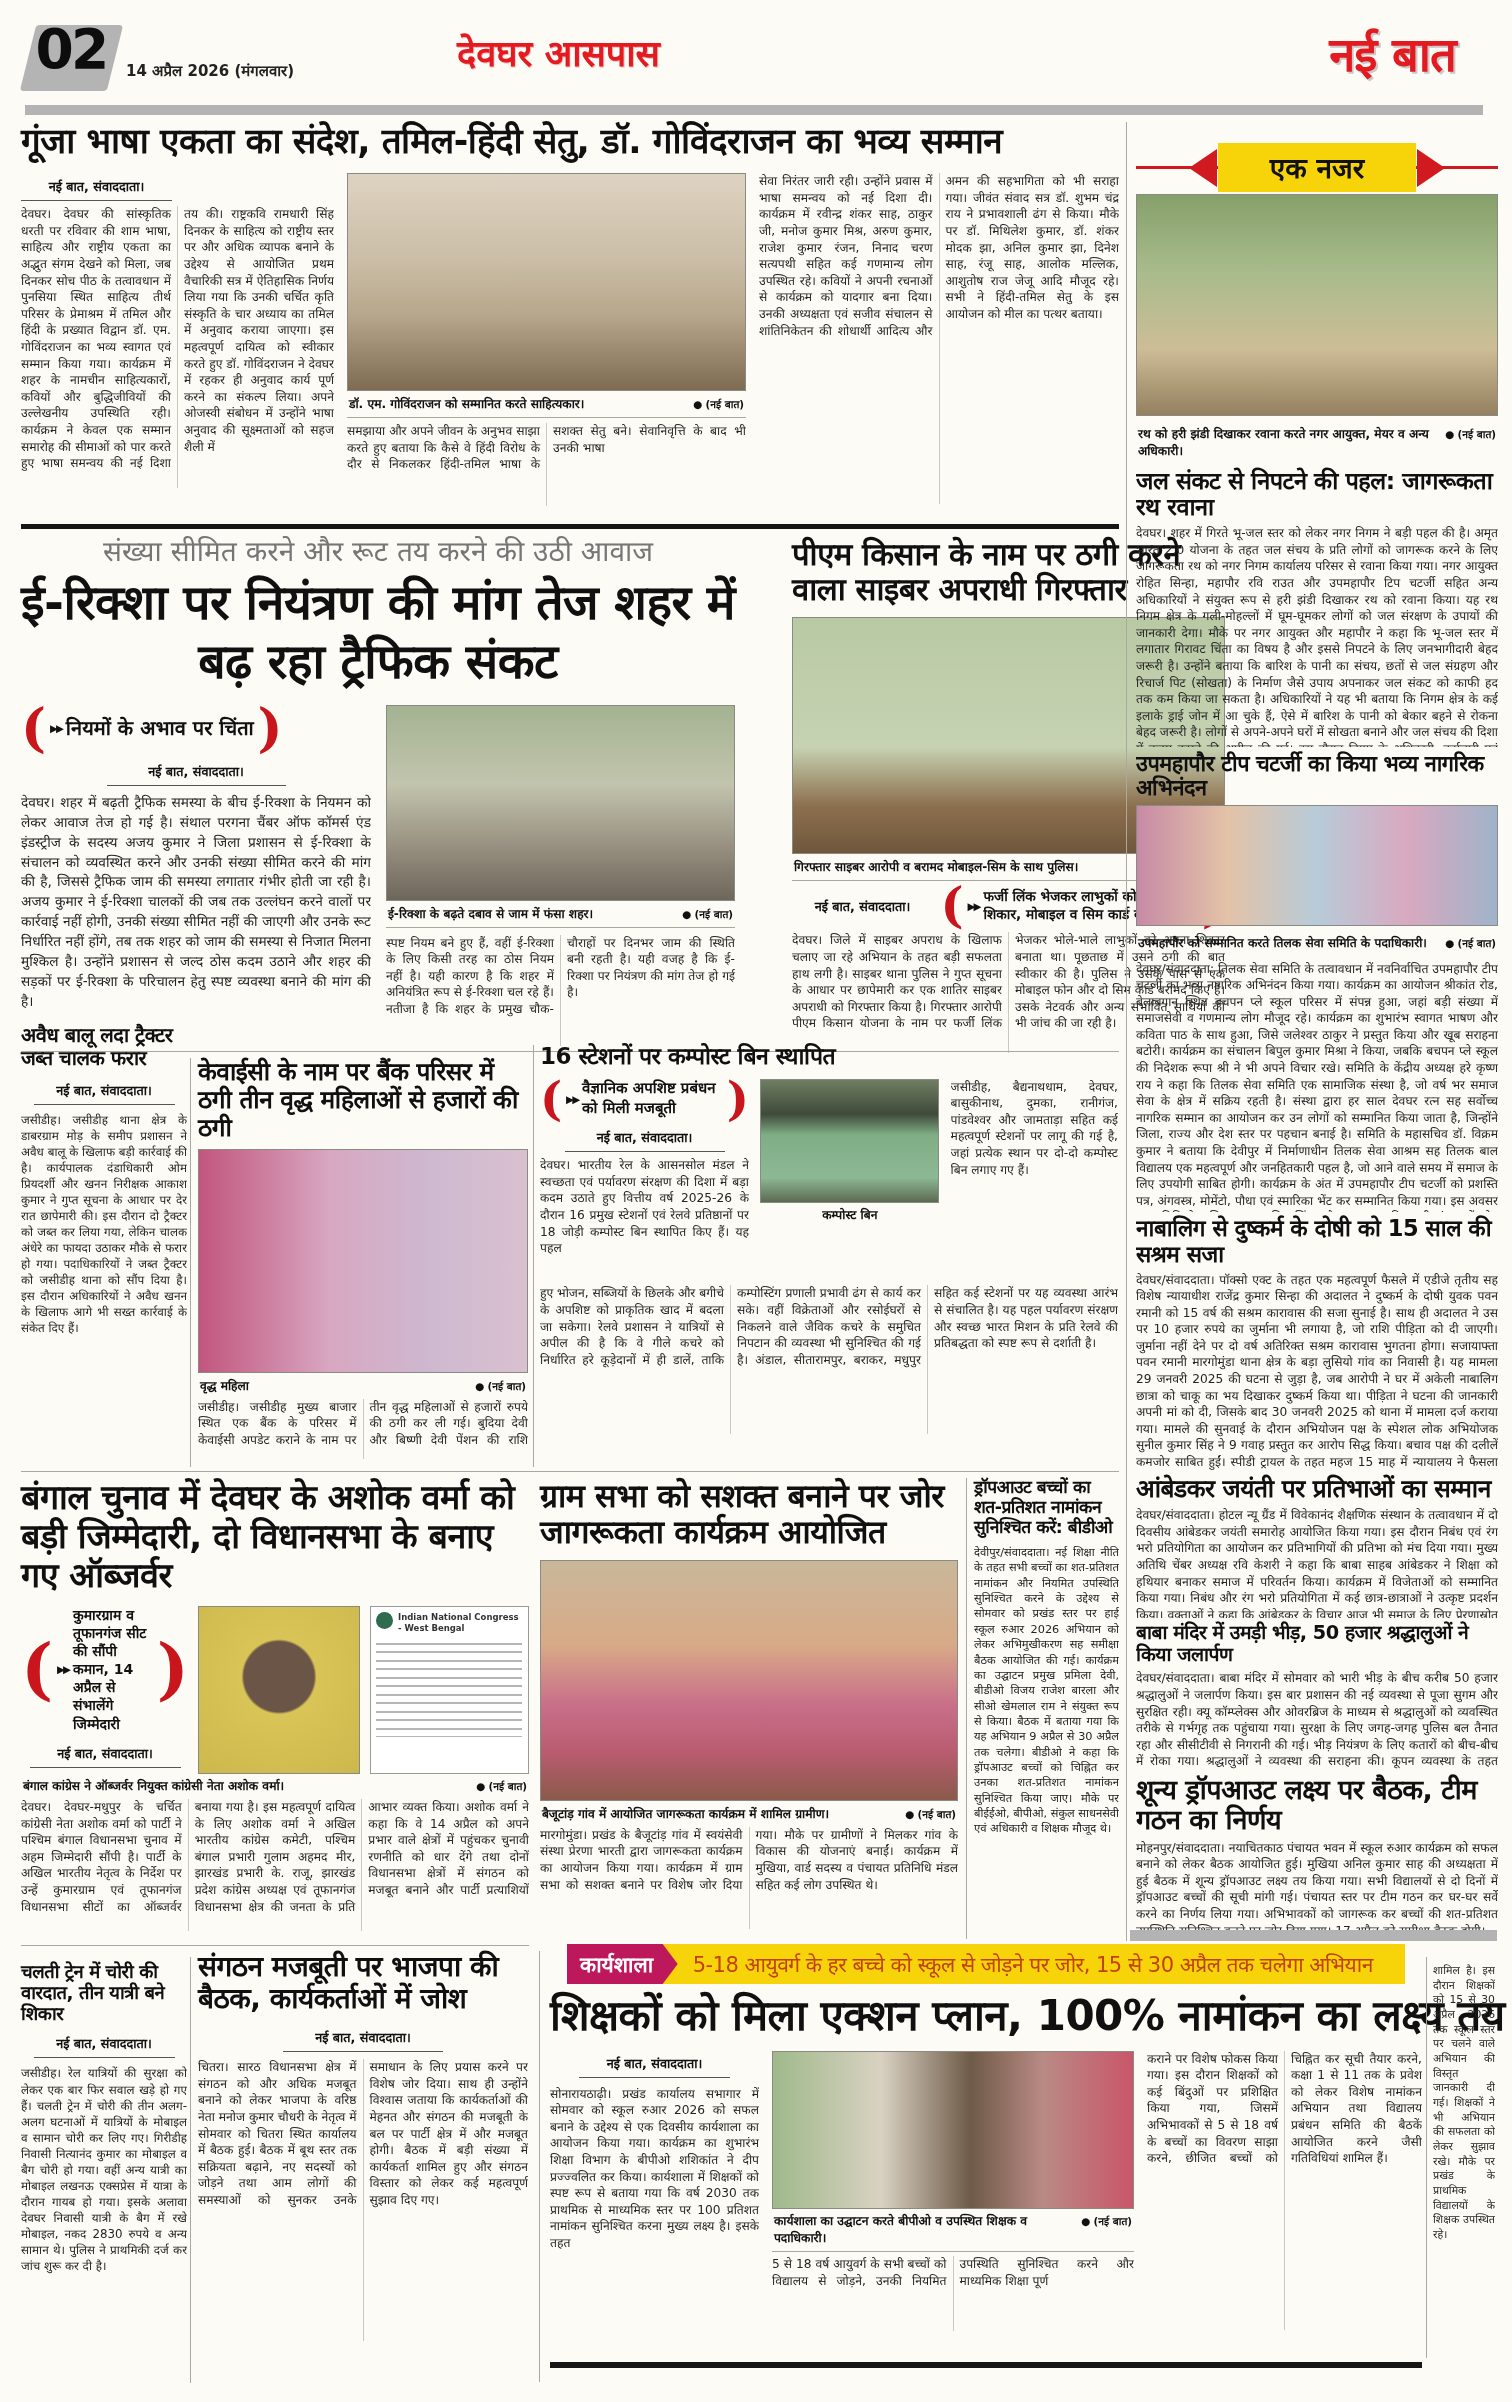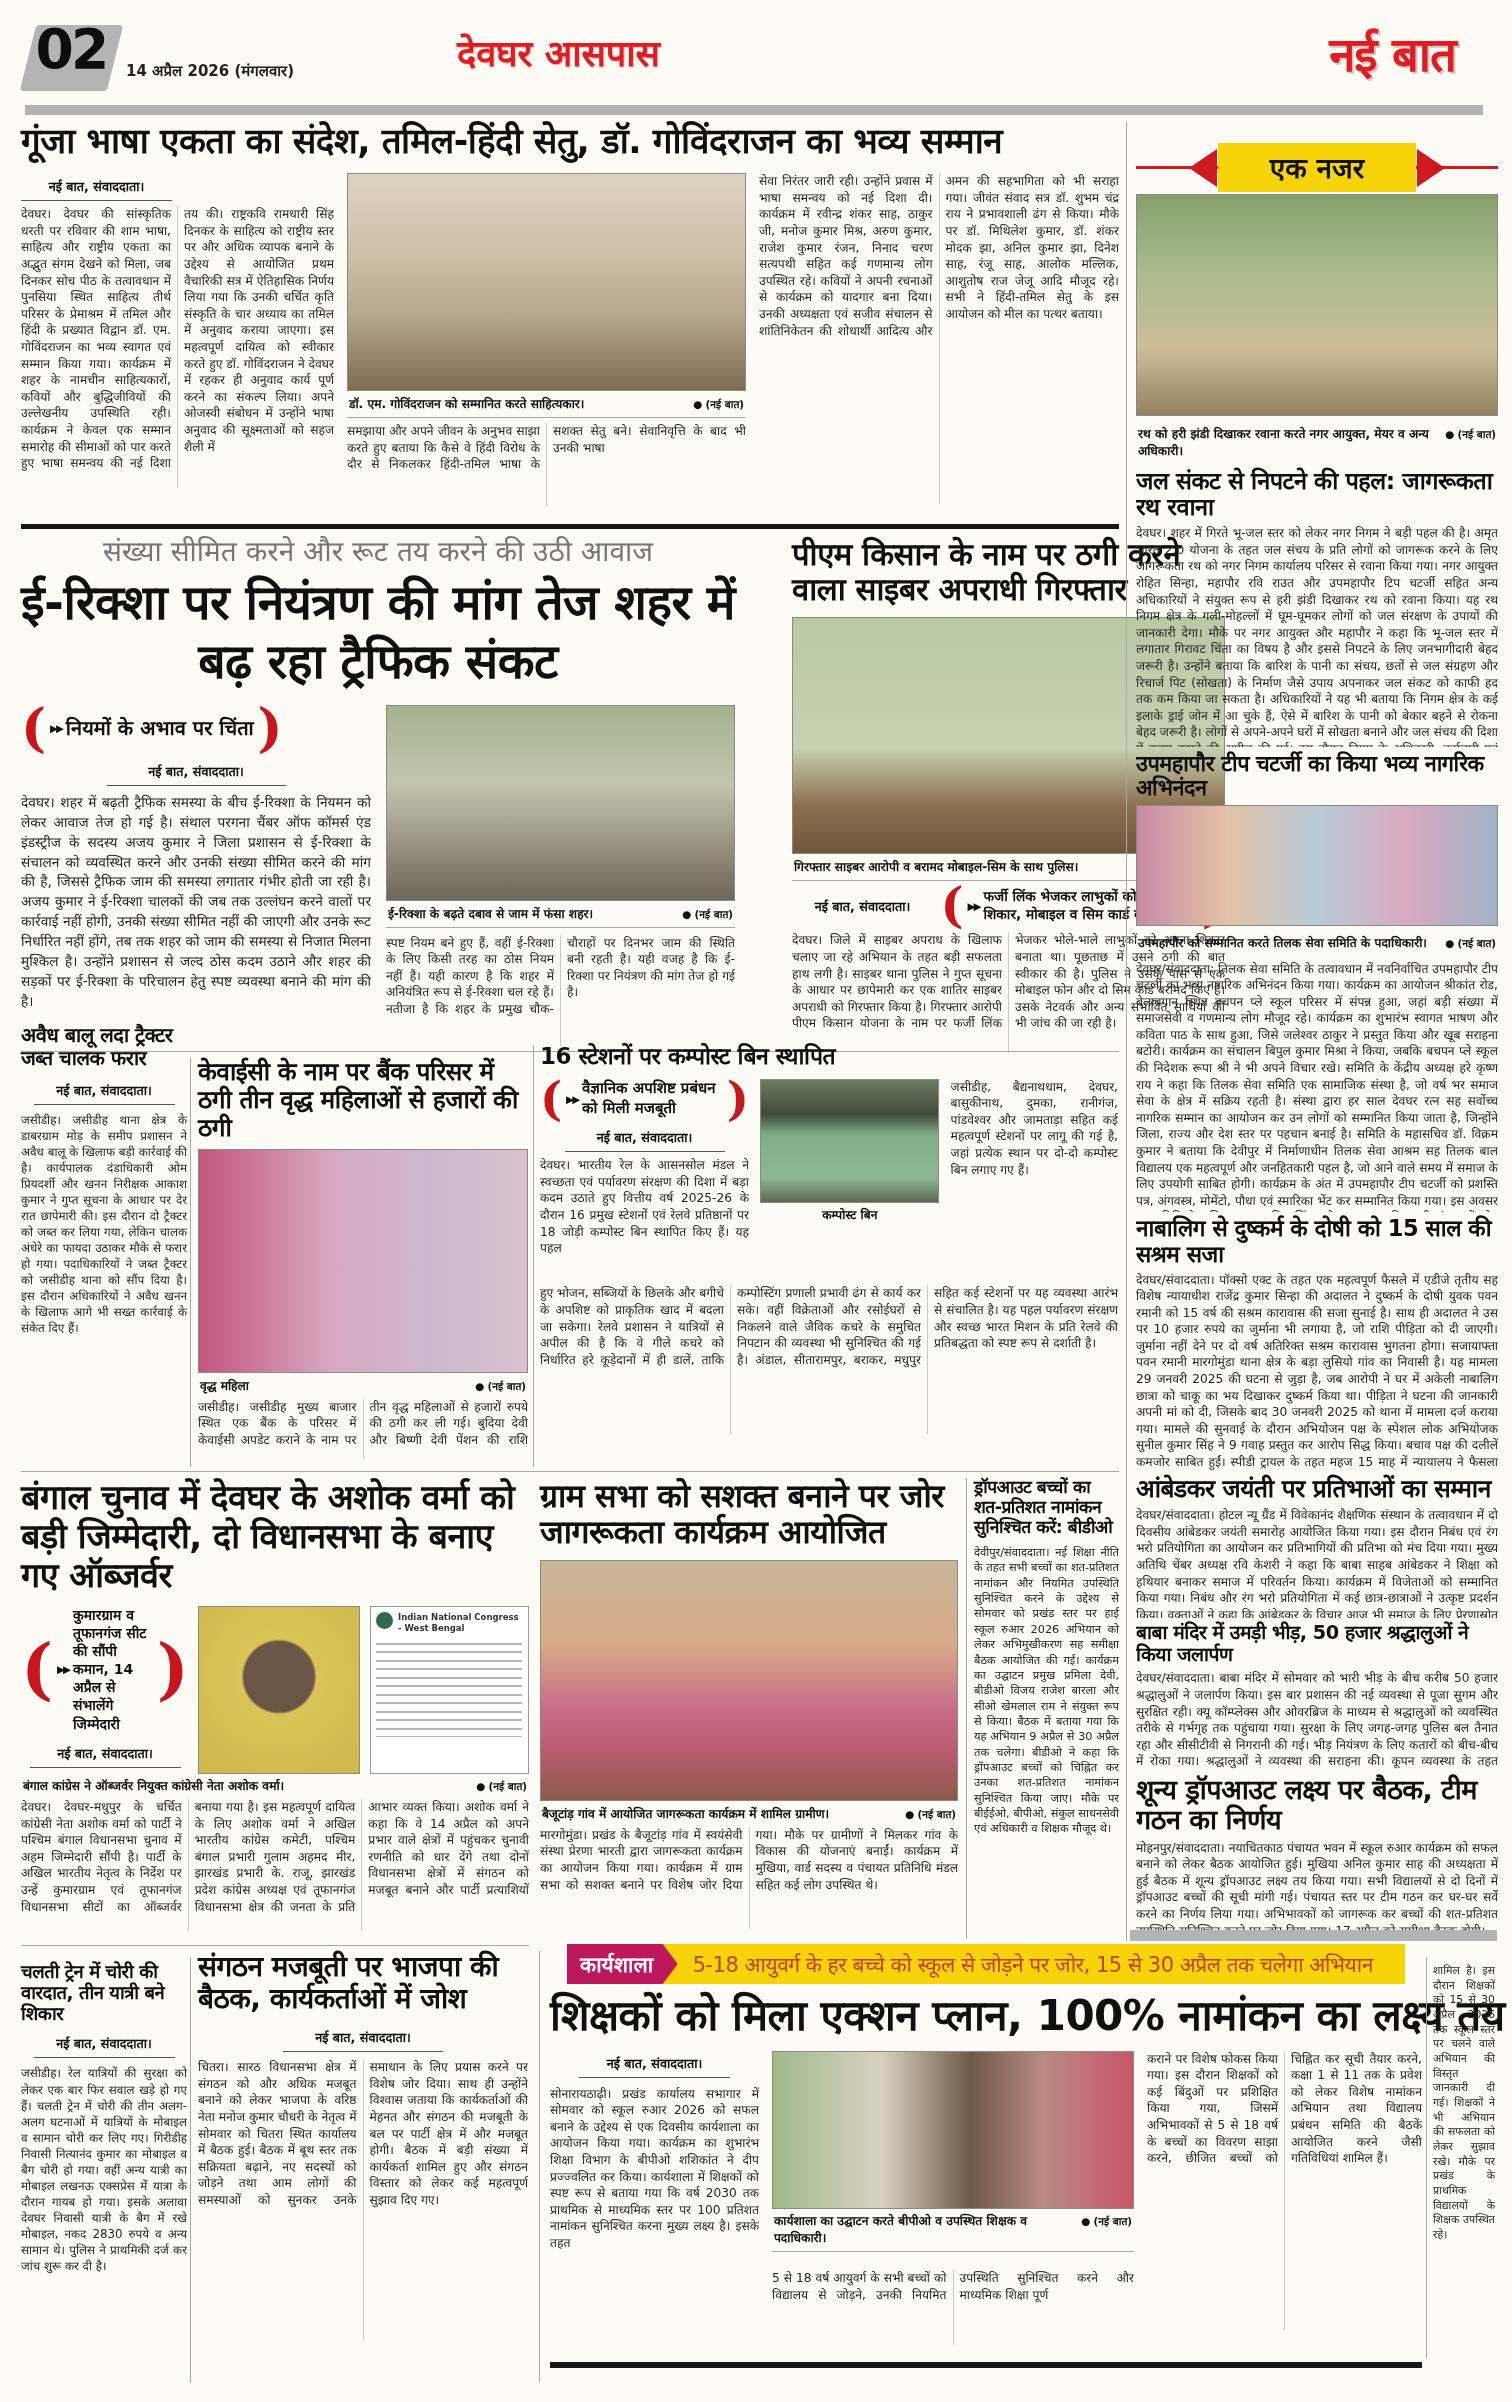--- a/index.html
+++ b/index.html
@@ -251,21 +251,21 @@
       <div style="width:209px;flex:0 0 auto;">
         <div class="byline" style="width:151px;margin:0 auto 7.5px;">नई बात, संवाददाता।</div>
         <div class="body-text" style="height:250px;">सोनारायठाढ़ी। प्रखंड कार्यालय सभागार में सोमवार को स्कूल रुआर 2026 को सफल बनाने के उद्देश्य से एक दिवसीय कार्यशाला का आयोजन किया गया। कार्यक्रम का शुभारंभ शिक्षा विभाग के बीपीओ शशिकांत ने दीप प्रज्ज्वलित कर किया। कार्यशाला में शिक्षकों को स्पष्ट रूप से बताया गया कि वर्ष 2030 तक प्राथमिक से माध्यमिक स्तर पर 100 प्रतिशत नामांकन सुनिश्चित करना मुख्य लक्ष्य है। इसके तहत</div>
       </div>
       <div style="width:362px;flex:0 0 auto;">
         <div class="photo ph-workshop" style="height:158px;"></div>
         <div class="caption">
           <span>कार्यशाला का उद्घाटन करते बीपीओ व उपस्थित शिक्षक व पदाधिकारी।</span>
           <span class="credit">● (नई बात)</span>
         </div>
-        <div class="body-text cols2" style="height:75px;border-top:0.9px solid #a9a9a1;padding-top:18px;">5 से 18 वर्ष आयुवर्ग के सभी बच्चों को विद्यालय से जोड़ने, उनकी नियमित उपस्थिति सुनिश्चित करने और माध्यमिक शिक्षा पूर्ण</div>
+        <div class="body-text cols2" style="height:75px;border-top:0.9px solid #a9a9a1;padding-top:4px;">5 से 18 वर्ष आयुवर्ग के सभी बच्चों को विद्यालय से जोड़ने, उनकी नियमित उपस्थिति सुनिश्चित करने और माध्यमिक शिक्षा पूर्ण</div>
       </div>
       <div class="body-text cols2" style="flex:1;height:279px;">कराने पर विशेष फोकस किया गया। इस दौरान शिक्षकों को कई बिंदुओं पर प्रशिक्षित किया गया, जिसमें अभिभावकों से 5 से 18 वर्ष के बच्चों का विवरण साझा करने, छीजित बच्चों को चिह्नित कर सूची तैयार करने, कक्षा 1 से 11 तक के प्रवेश को लेकर विशेष नामांकन अभियान तथा विद्यालय प्रबंधन समिति की बैठकें आयोजित करने जैसी गतिविधियां शामिल हैं।</div>
     </div>
   </section>
   <div class="vrule" style="left:1426px;top:1957px;height:401px;"></div>
   <div class="abs body-text" style="left:1433px;top:1964px;width:62px;height:388px;font-size:10.8px;">शामिल है। इस दौरान शिक्षकों को 15 से 30 अप्रैल 2026 तक स्कूल स्तर पर चलने वाले अभियान की विस्तृत जानकारी दी गई। शिक्षकों ने भी अभियान की सफलता को लेकर सुझाव रखे। मौके पर प्रखंड के प्राथमिक विद्यालयों के शिक्षक उपस्थित रहे।</div>
   <div class="hrule-black" style="left:550px;top:2362px;width:872px;height:5.6px;"></div>
 
   <div class="vrule" style="left:1126px;top:122px;height:1819px;"></div>
   <aside class="abs rail" style="left:1136px;top:141px;width:362px;height:1800px;">

